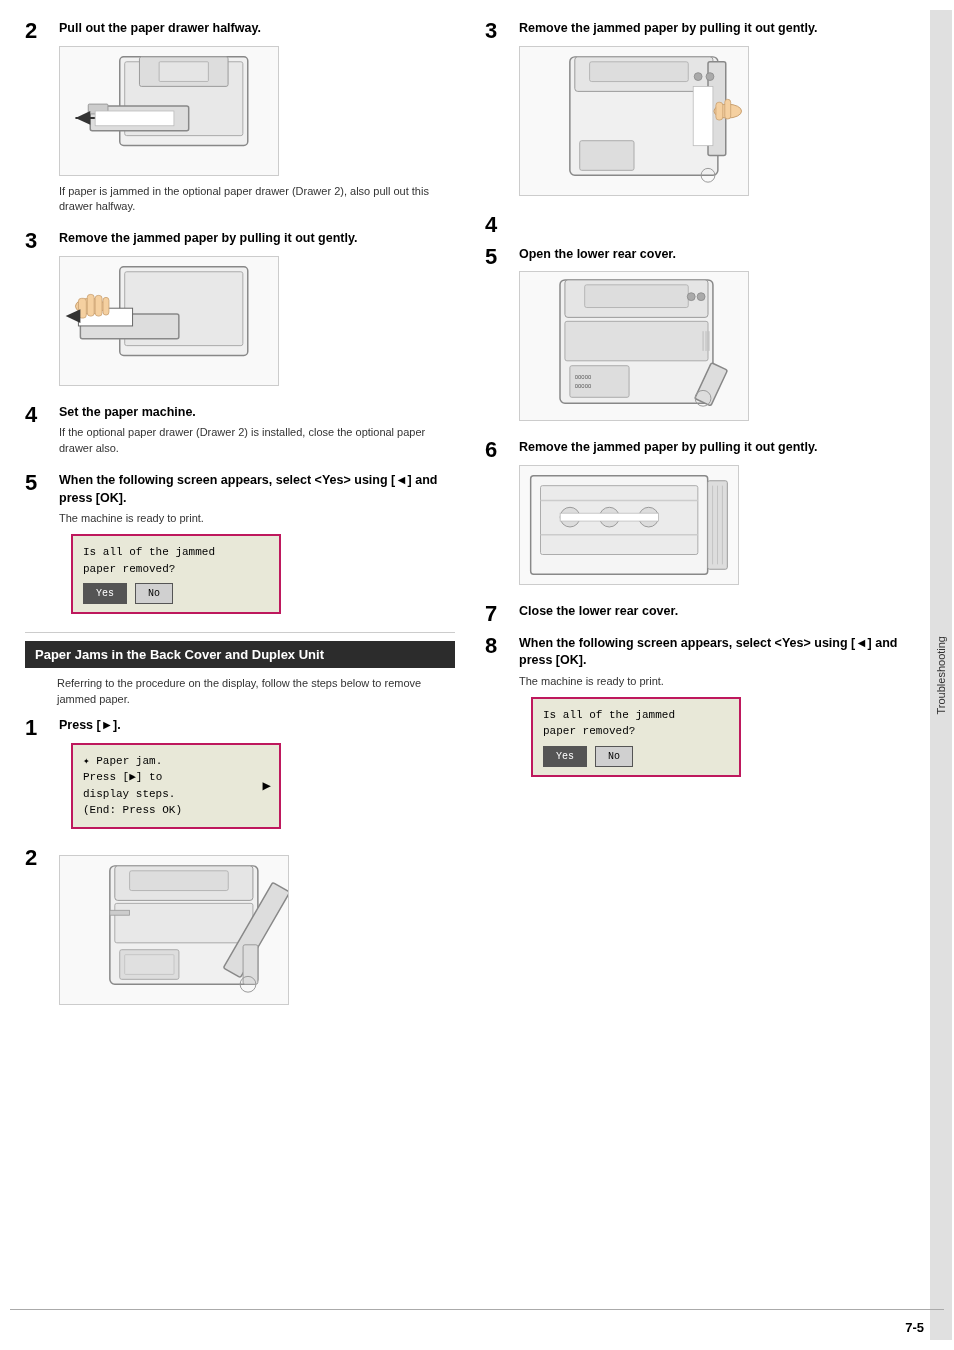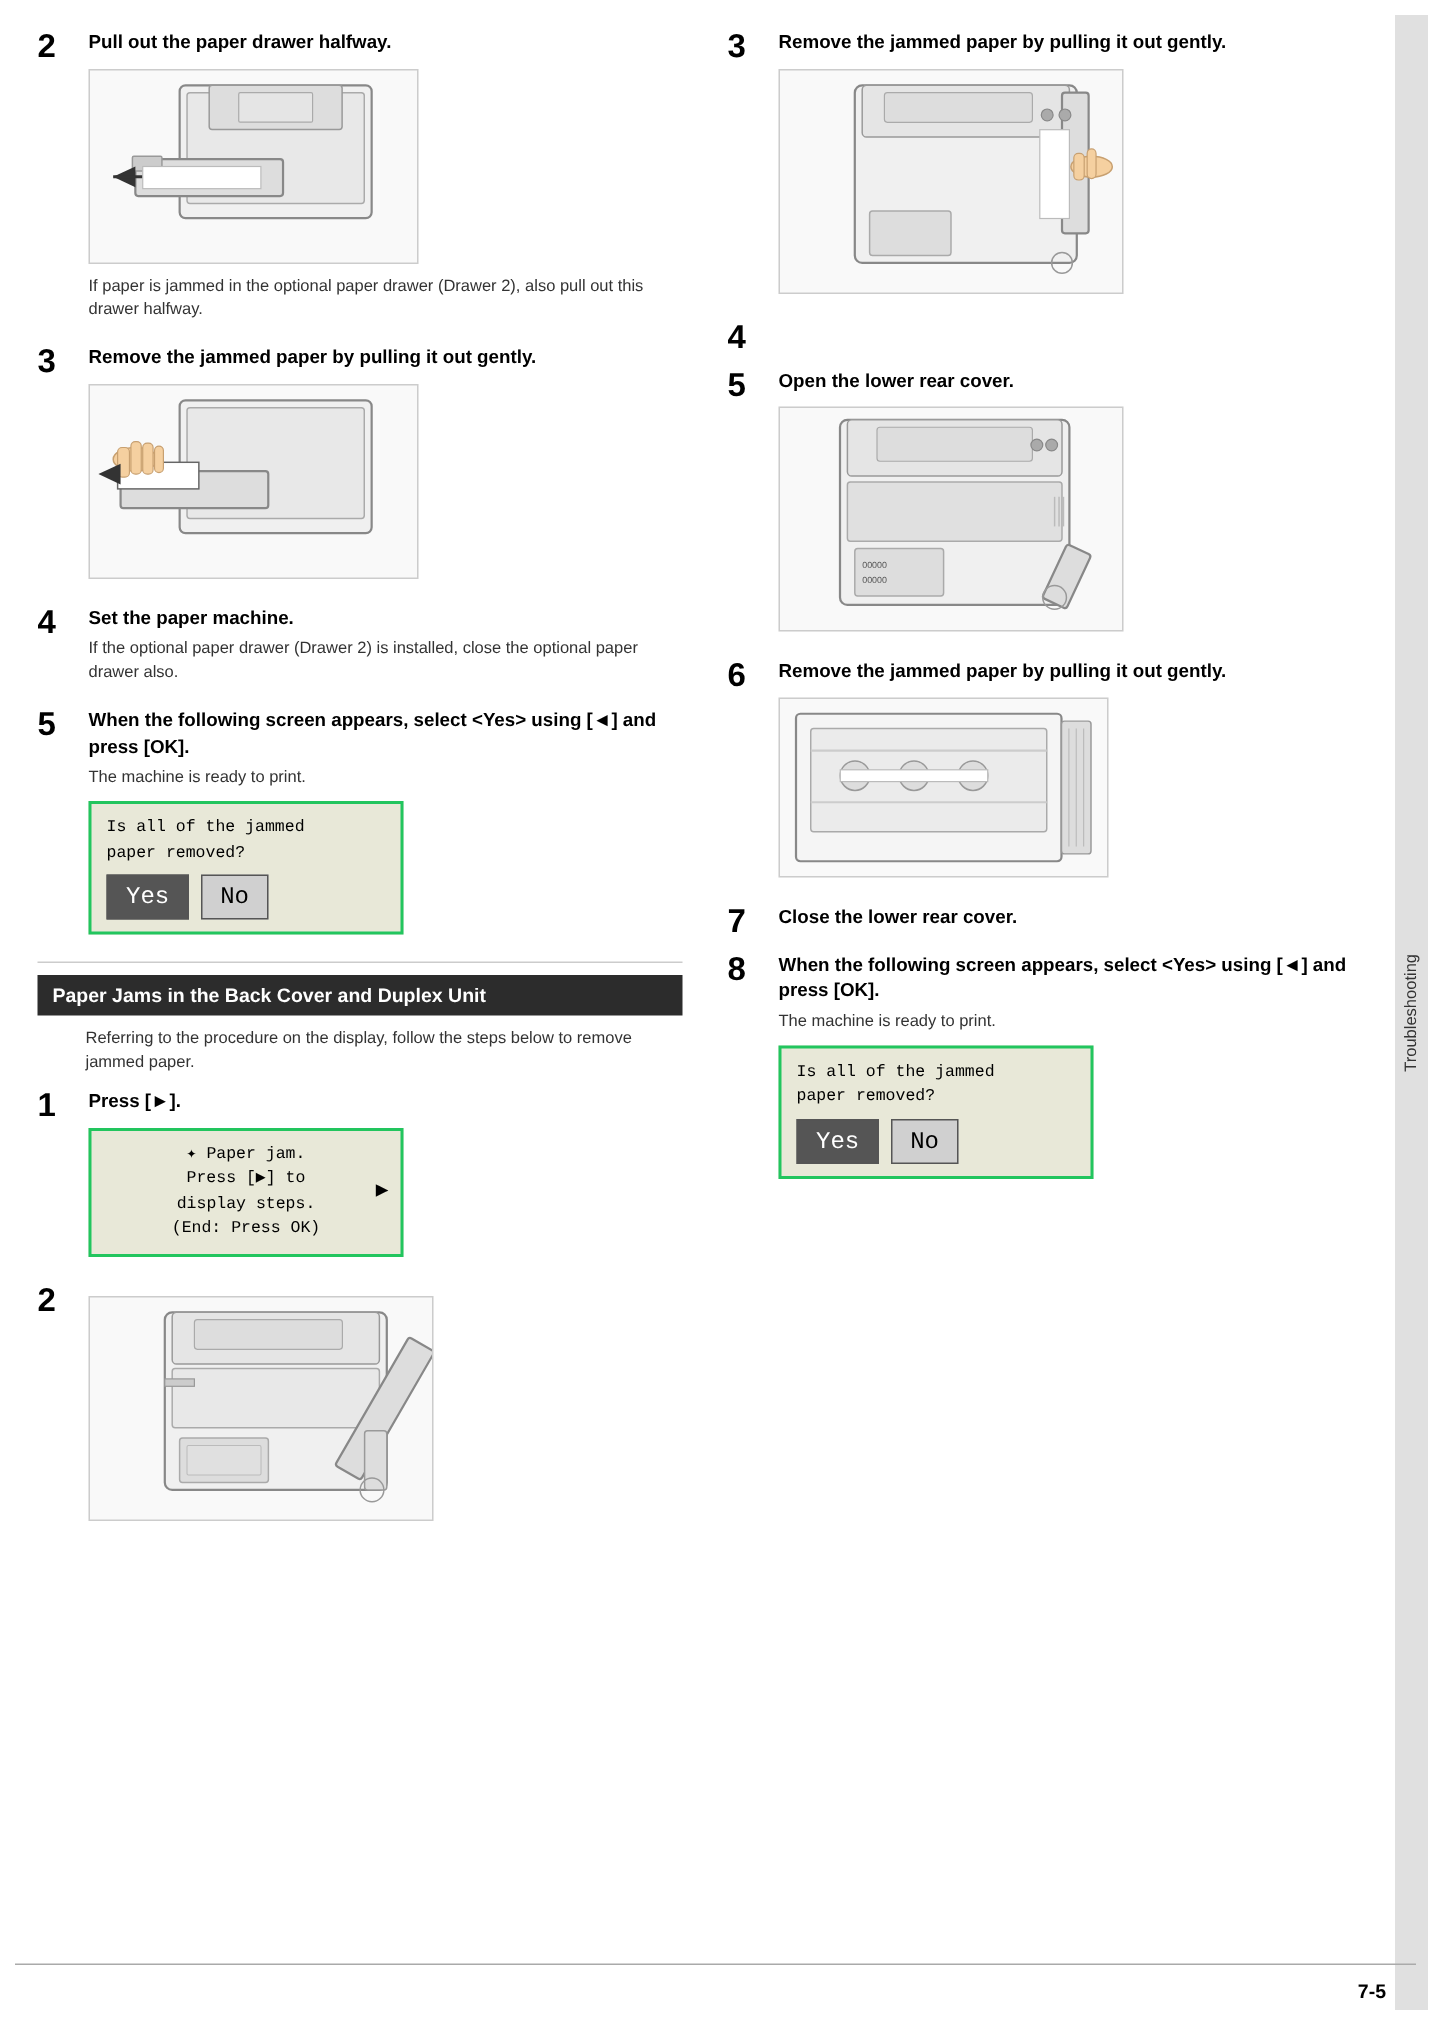--- a/index.html
+++ b/index.html
@@ -84,39 +84,39 @@
       align-items: center;
       justify-content: center;
       background: #f9f9f9;
       overflow: hidden;
     }
     .illustration-lg {
       width: 230px;
       height: 150px;
     }
     .lcd-box {
-      border: 2px solid #22c55e;
+      border: 2px solid #be185d;
       background: #e8e8d8;
       font-family: 'Courier New', monospace;
       font-size: 11px;
       padding: 8px 10px;
       width: 210px;
-      margin: 8px 0;
+      margin: 8px 12px;
       line-height: 1.5;
     }
     .lcd-buttons {
       display: flex;
       gap: 8px;
       margin-top: 6px;
     }
     .lcd-btn {
       border: 1px solid #555;
       background: #d0d0d0;
       padding: 2px 12px;
-      font-size: 16px;
+      font-size: 10px;
       font-family: 'Courier New', monospace;
     }
     .lcd-btn.active {
       background: #555;
       color: #fff;
     }
     .section-header {
       background: #2c2c2c;
       color: #fff;
       font-weight: bold;
@@ -234,21 +234,21 @@
 
       <div class="divider-line"></div>
 
       <div class="section-header">Paper Jams in the Back Cover and Duplex Unit</div>
       <div class="section-intro">Referring to the procedure on the display, follow the steps below to remove jammed paper.</div>
 
       <div class="step">
         <div class="step-number">1</div>
         <div class="step-content">
           <div class="step-title">Press [►].</div>
-          <div class="lcd-box" style="position:relative;text-align:center;">
+          <div class="lcd-box" style="position:relative;">
             <div>✦ Paper jam.</div>
             <div>Press [▶] to</div>
             <div>display steps.</div>
             <div>(End: Press OK)</div>
             <div style="position:absolute; right:8px; top:50%; transform:translateY(-50%); font-size:14px;">▶</div>
           </div>
         </div>
       </div>
 
       <div class="step">

